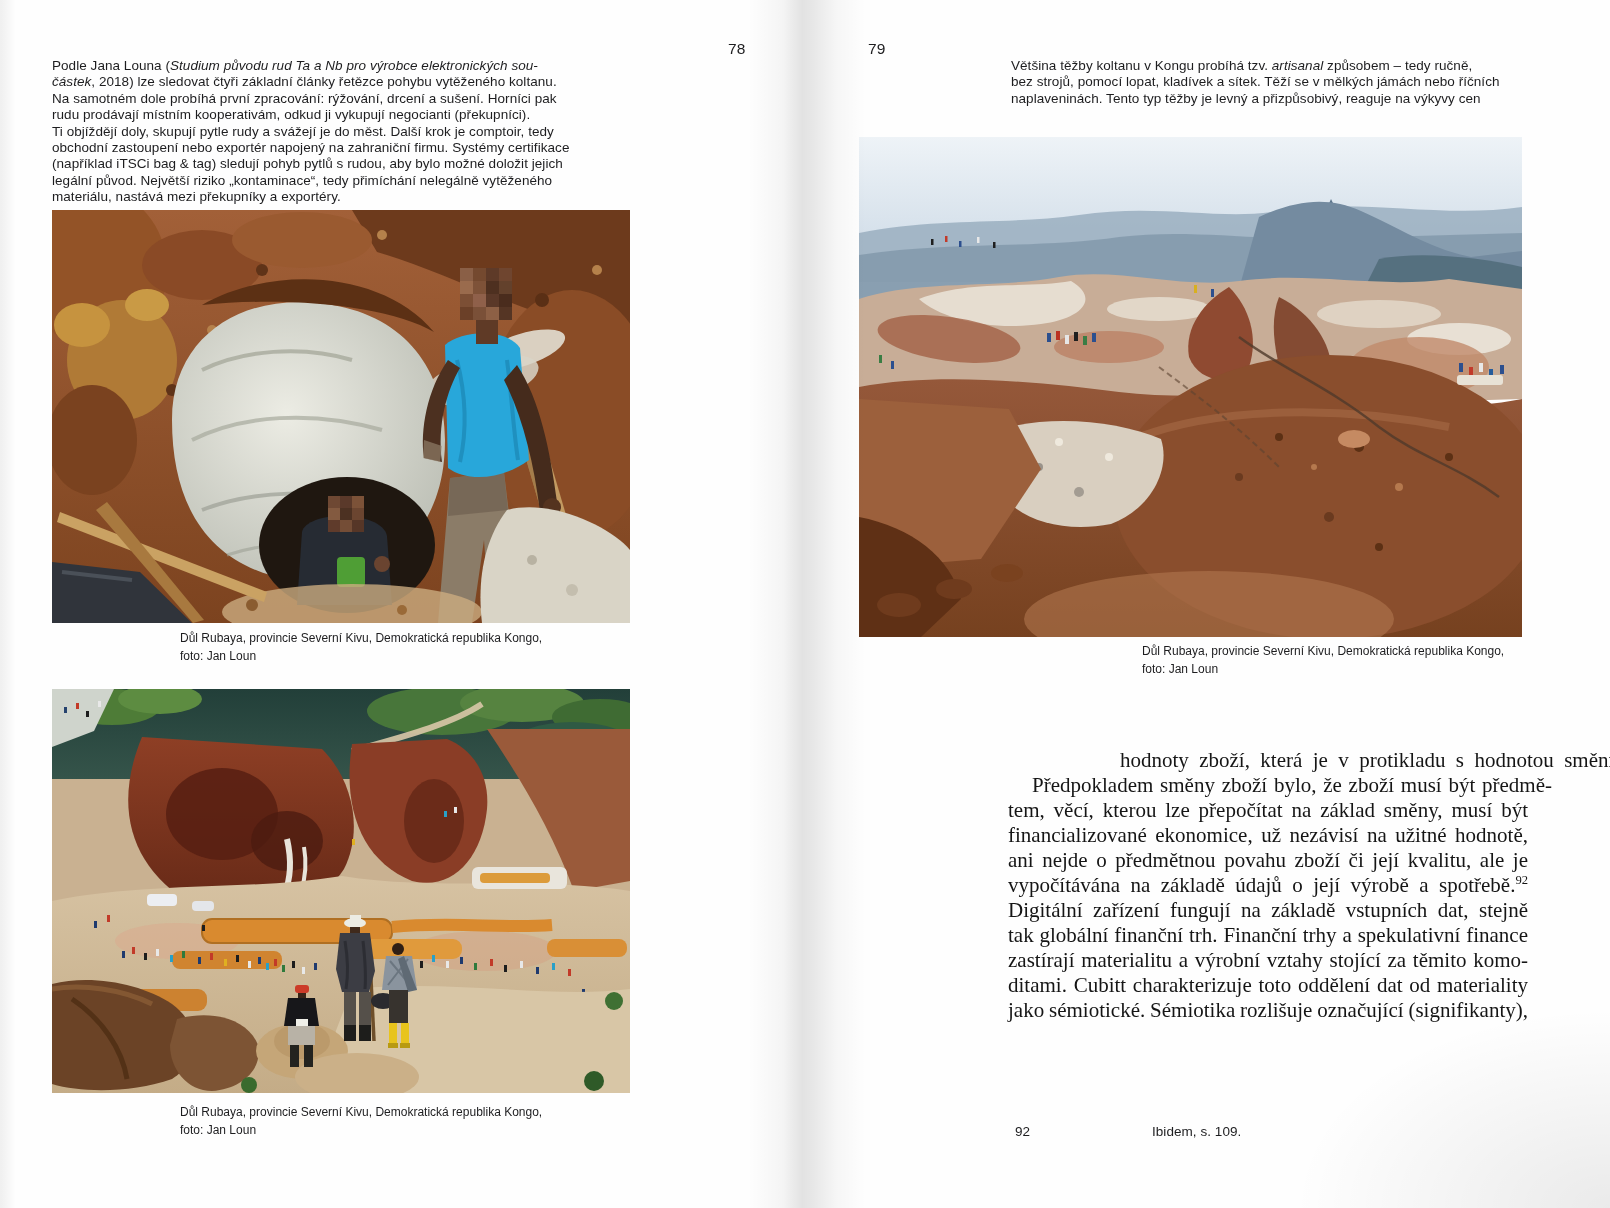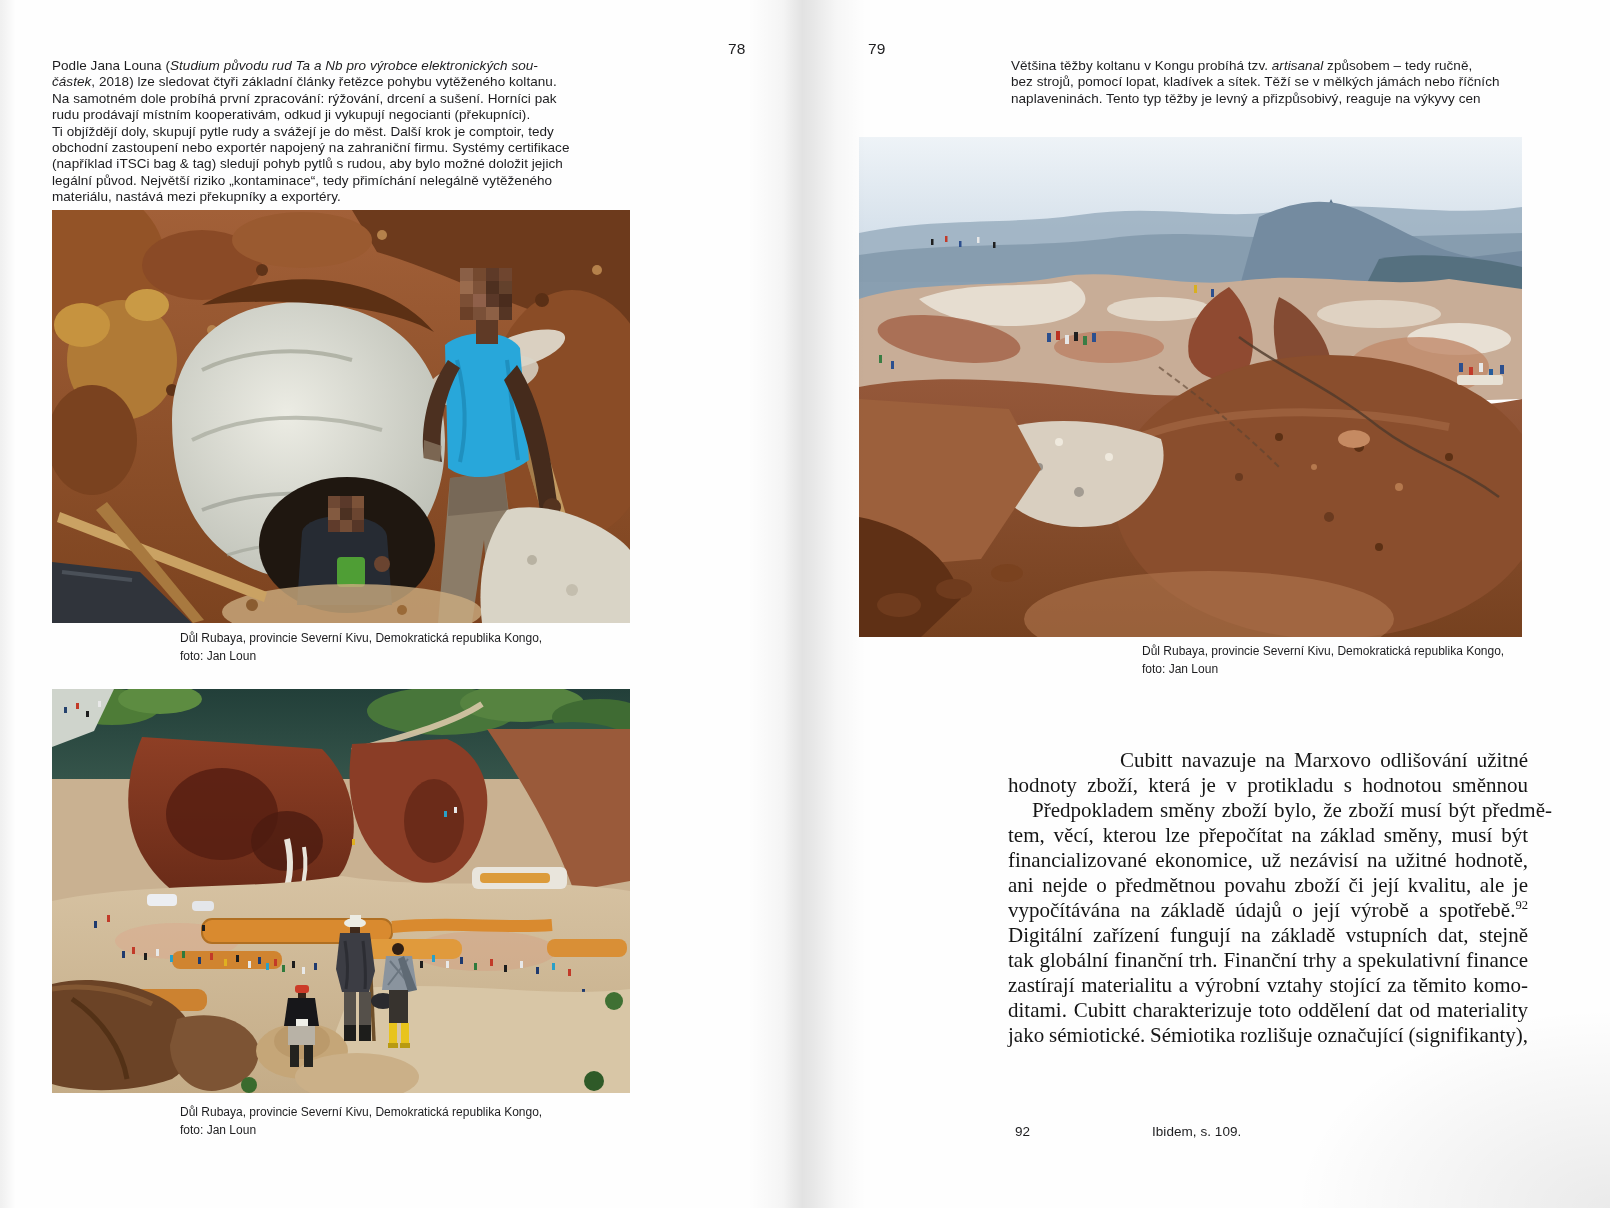--- a/index.html
+++ b/index.html
@@ -391,21 +391,20 @@
       </g>
     </svg>
   </figure>
 
   <div class="abs caption" style="left:1142px;top:643px;">
       <div class="tline"><span class="tw"><span>Důl Rubaya, provincie Severní Kivu, Demokratická republika Kongo,</span></span></div>
       <div class="tline"><span class="tw"><span>foto: Jan Loun</span></span></div>
     </div>
 
   <div class="abs serif" style="left:1008px;top:748px;">
-      <div class="tline"><span class="tw" style="word-spacing: 3.8px;"><span>Cubitt navazuje na Marxovo odlišování užitné</span></span></div>
       <div class="tline"><span class="tw" style="word-spacing: 5.14453px;"><span>hodnoty zboží, která je v protikladu s hodnotou směnnou</span></span></div>
       <div class="tline"><span class="tw" style="word-spacing: 1.50586px; margin-left: 24px;"><span>Předpokladem směny zboží bylo, že zboží musí být předmě-</span></span></div>
       <div class="tline"><span class="tw" style="word-spacing: 3.63194px; text-align: right;"><span>tem, věcí, kterou lze přepočítat na základ směny, musí být</span></span></div>
       <div class="tline"><span class="tw" style="word-spacing: 3.28125px;"><span>financializované ekonomice, už nezávisí na užitné hodnotě,</span></span></div>
       <div class="tline"><span class="tw" style="word-spacing: 3.30781px;"><span>ani nejde o předmětnou povahu zboží či její kvalitu, ale je</span></span></div>
       <div class="tline"><span class="tw" style="word-spacing: 5.1875px; text-align: center;"><span>vypočítávána na základě údajů o její výrobě a spotřebě.</span><sup>92</sup></span></div>
       <div class="tline"><span class="tw" style="word-spacing: 5.14062px;"><span>Digitální zařízení fungují na základě vstupních dat, stejně</span></span></div>
       <div class="tline"><span class="tw" style="word-spacing: 0.630859px;"><span>tak globální finanční trh. Finanční trhy a spekulativní finance</span></span></div>
       <div class="tline"><span class="tw" style="word-spacing: 1.43555px;"><span>zastírají materialitu a výrobní vztahy stojící za těmito komo-</span></span></div>
       <div class="tline"><span class="tw" style="word-spacing: 1.47321px;"><span>ditami. Cubitt charakterizuje toto oddělení dat od materiality</span></span></div>

